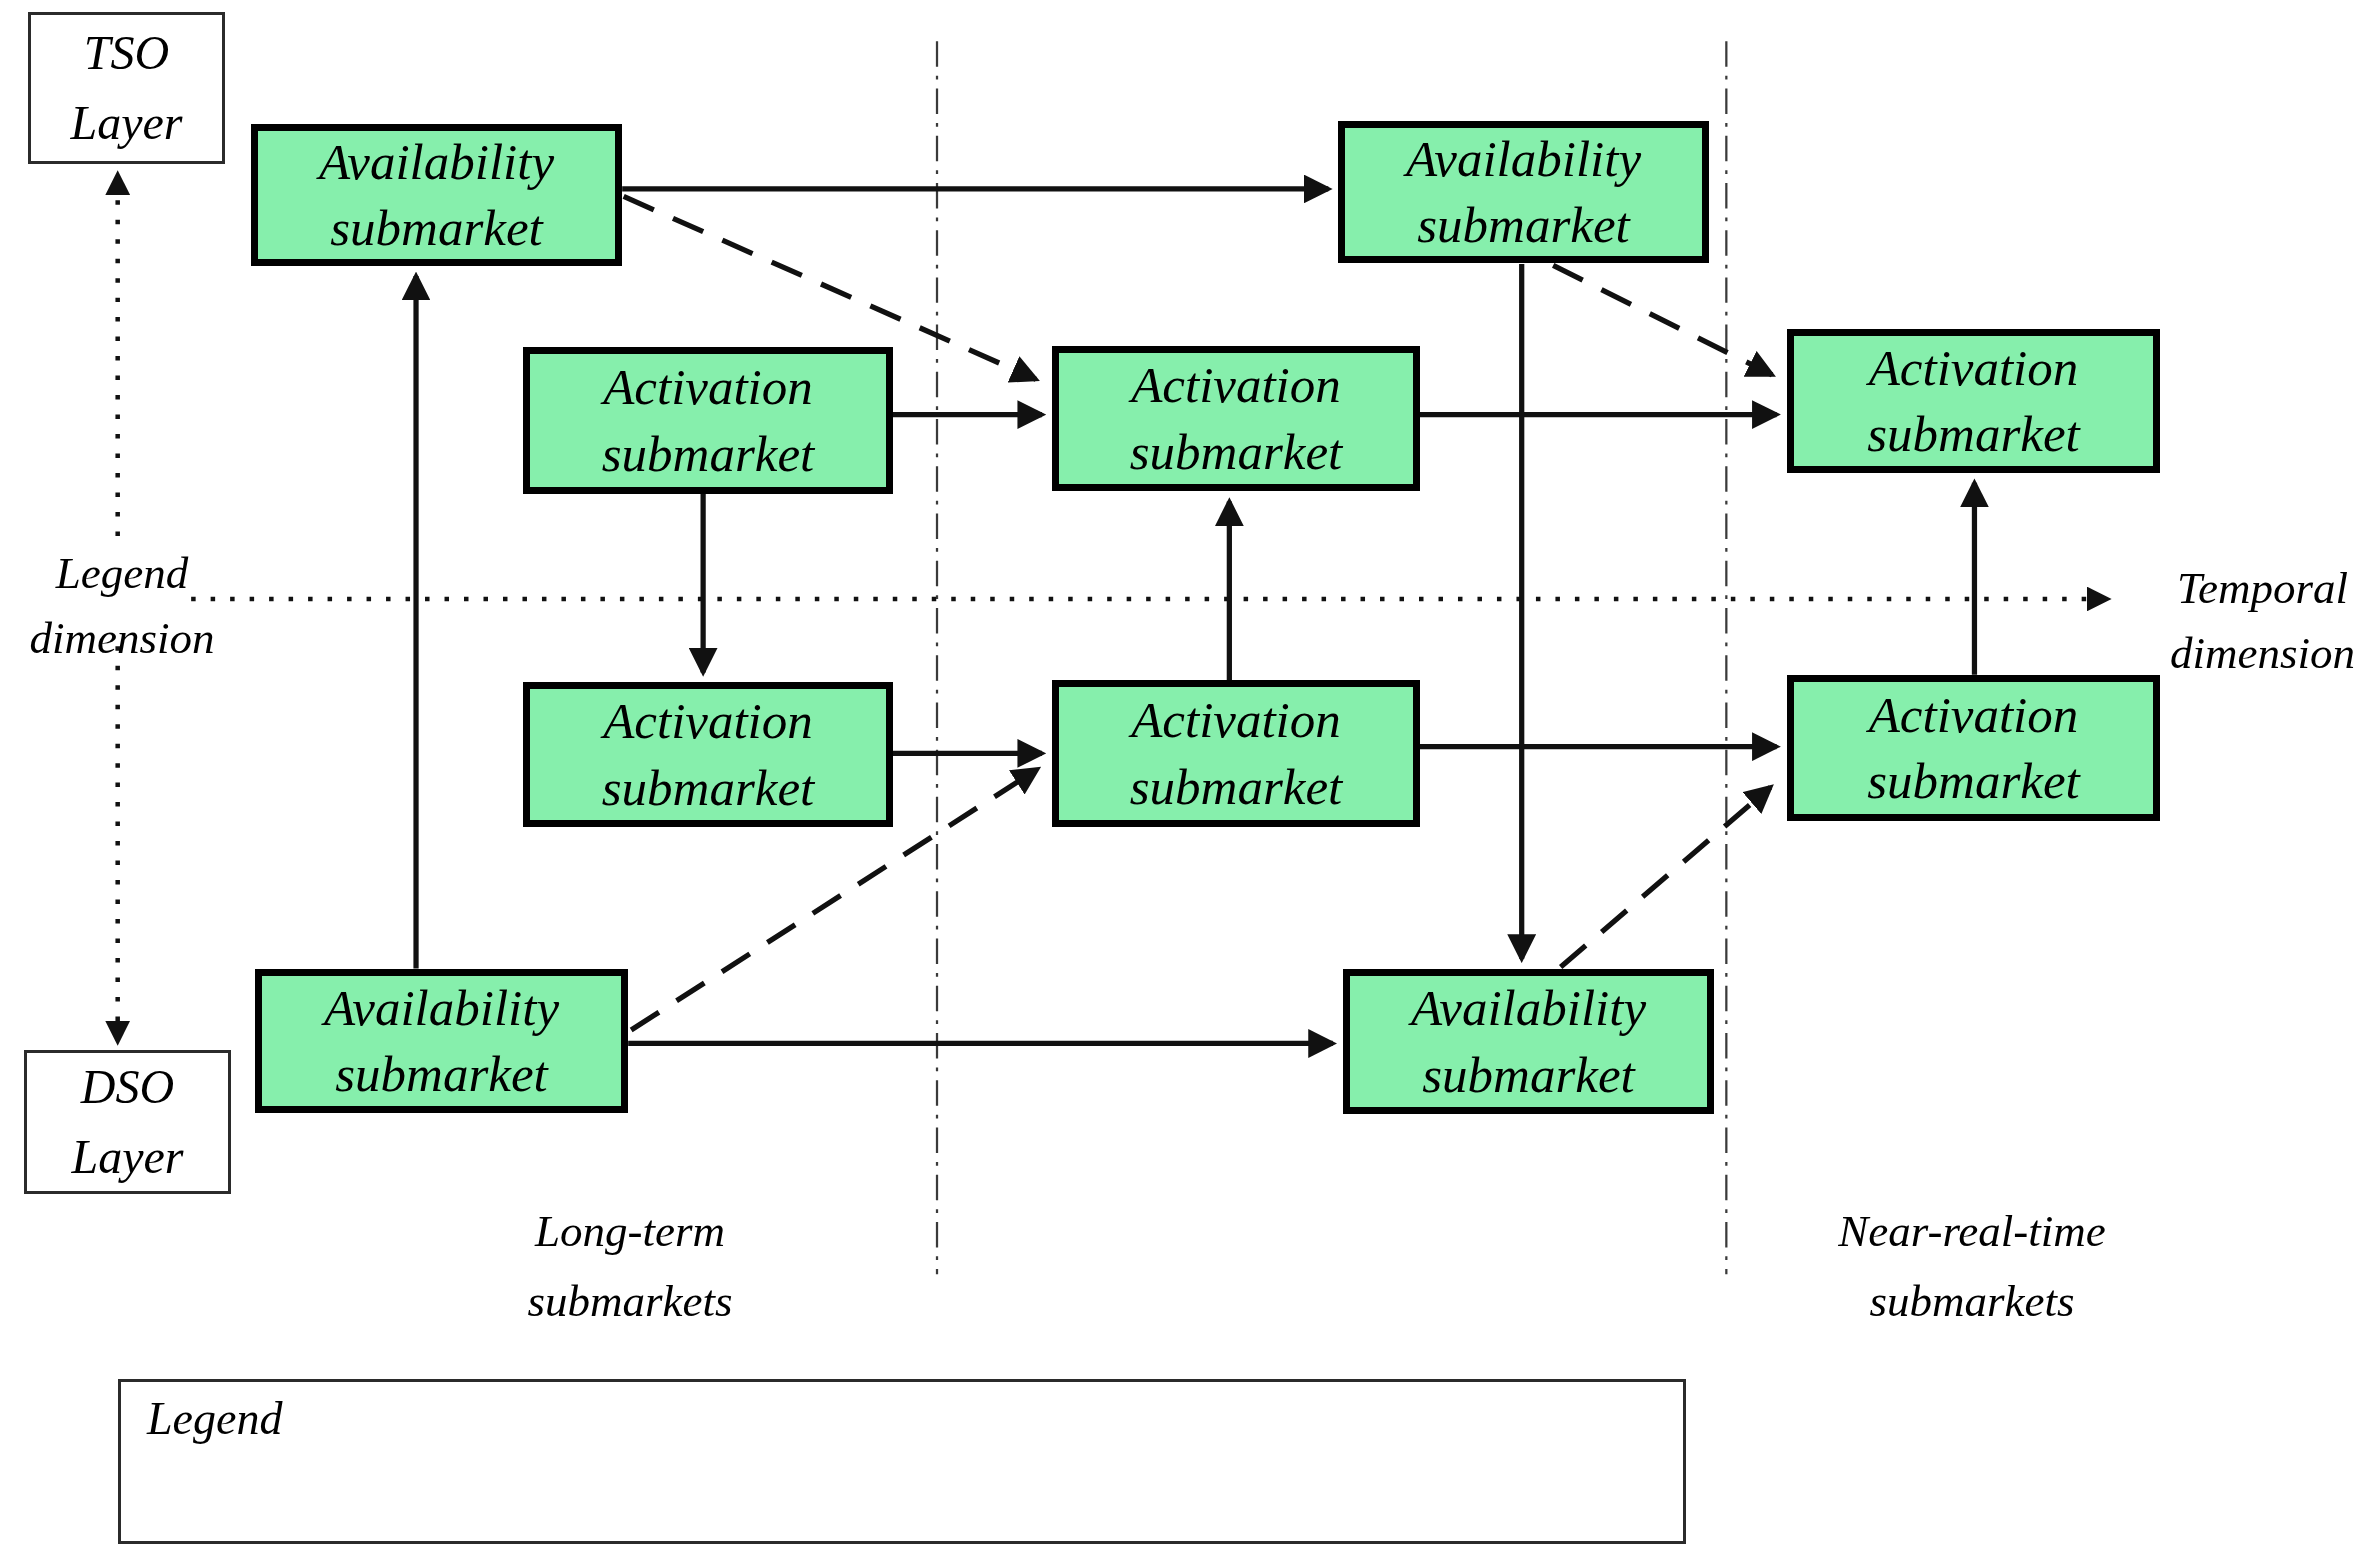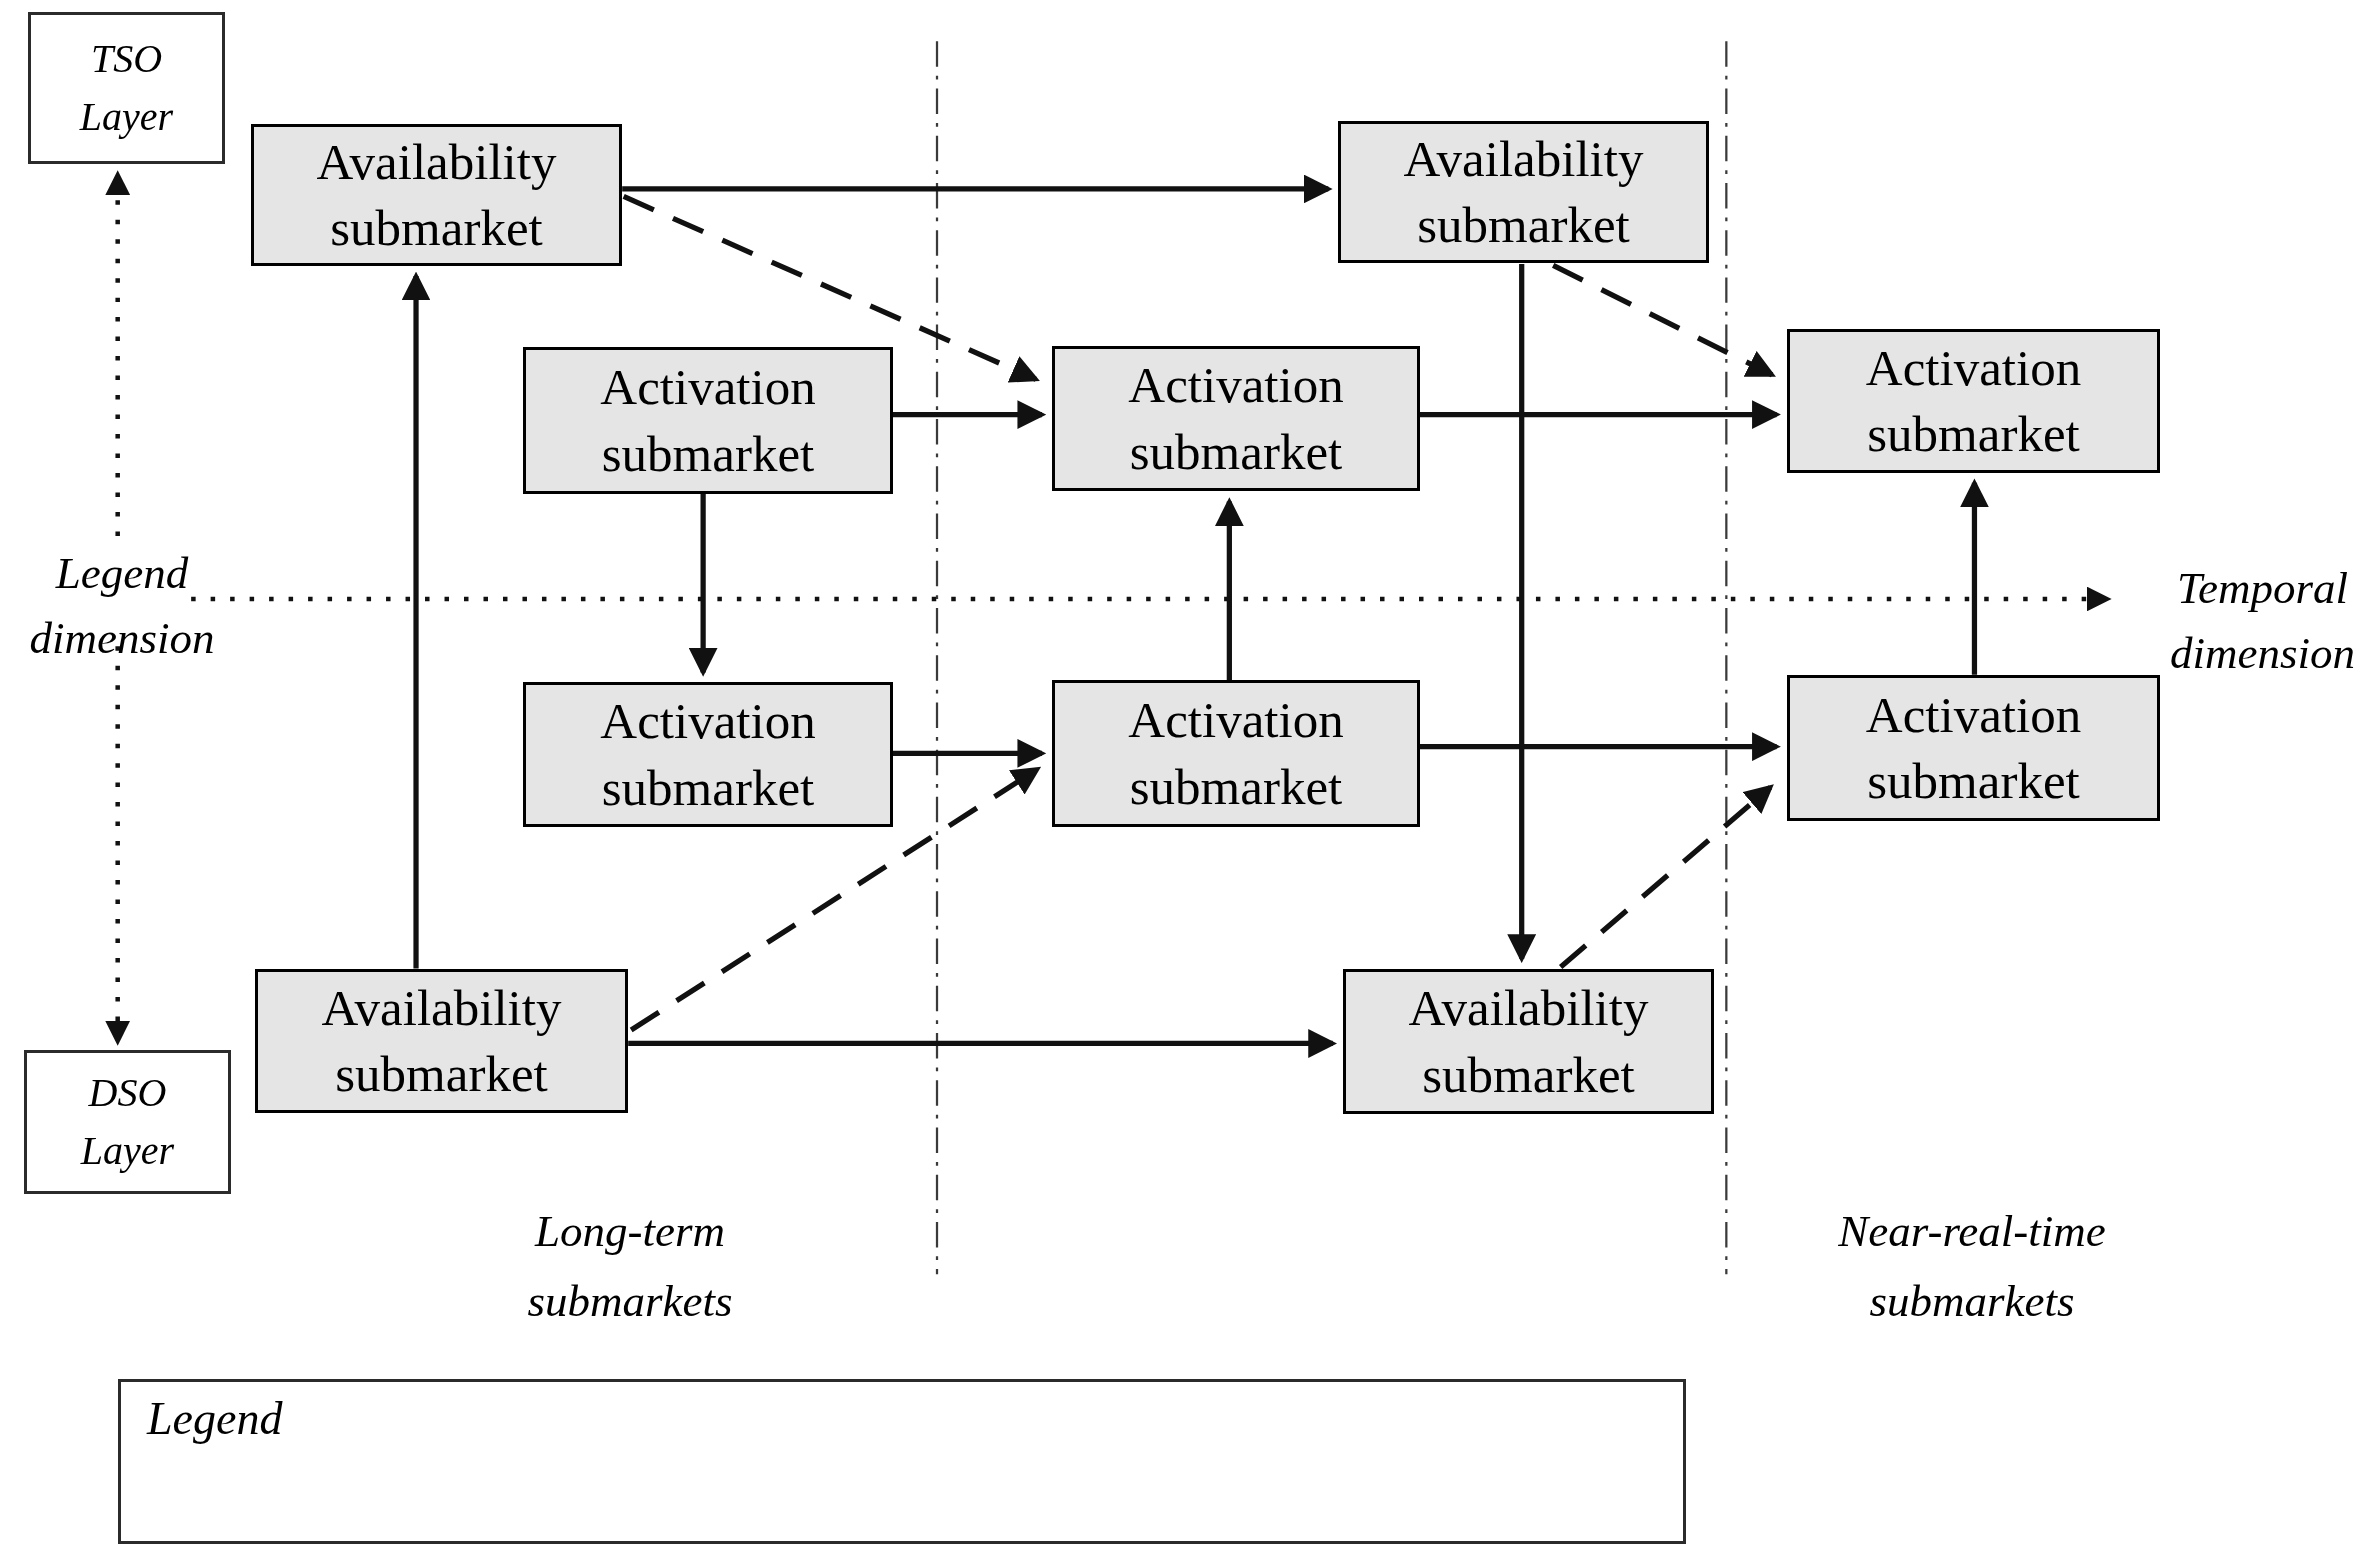--- a/index.html
+++ b/index.html
@@ -12,42 +12,43 @@
     color: #000000;
     overflow: hidden;
   }
   #connector-layer {
     position: absolute;
     left: 0; top: 0;
     width: 2377px; height: 1554px;
   }
   .node {
     position: absolute;
-    border: 3px solid #000000;
-    background: #e5e5e5;
+    border: 7px solid #000000;
+    background: #86efac;
     display: flex;
     align-items: center;
     justify-content: center;
     text-align: center;
     white-space: pre-line;
     font-size: 51px;
     line-height: 1.3;
     box-sizing: border-box;
+    font-style: italic;
   }
   .layerbox {
     position: absolute;
     border: 3.7px solid #2b2b2b;
     background: #ffffff;
     display: flex;
     align-items: center;
     justify-content: center;
     text-align: center;
     white-space: pre-line;
     font-style: italic;
-    font-size: 40px;
+    font-size: 48px;
     line-height: 1.45;
     box-sizing: border-box;
   }
   .flabel {
     position: absolute;
     text-align: center;
     white-space: pre-line;
     font-style: italic;
     font-size: 45px;
     line-height: 1.55;

